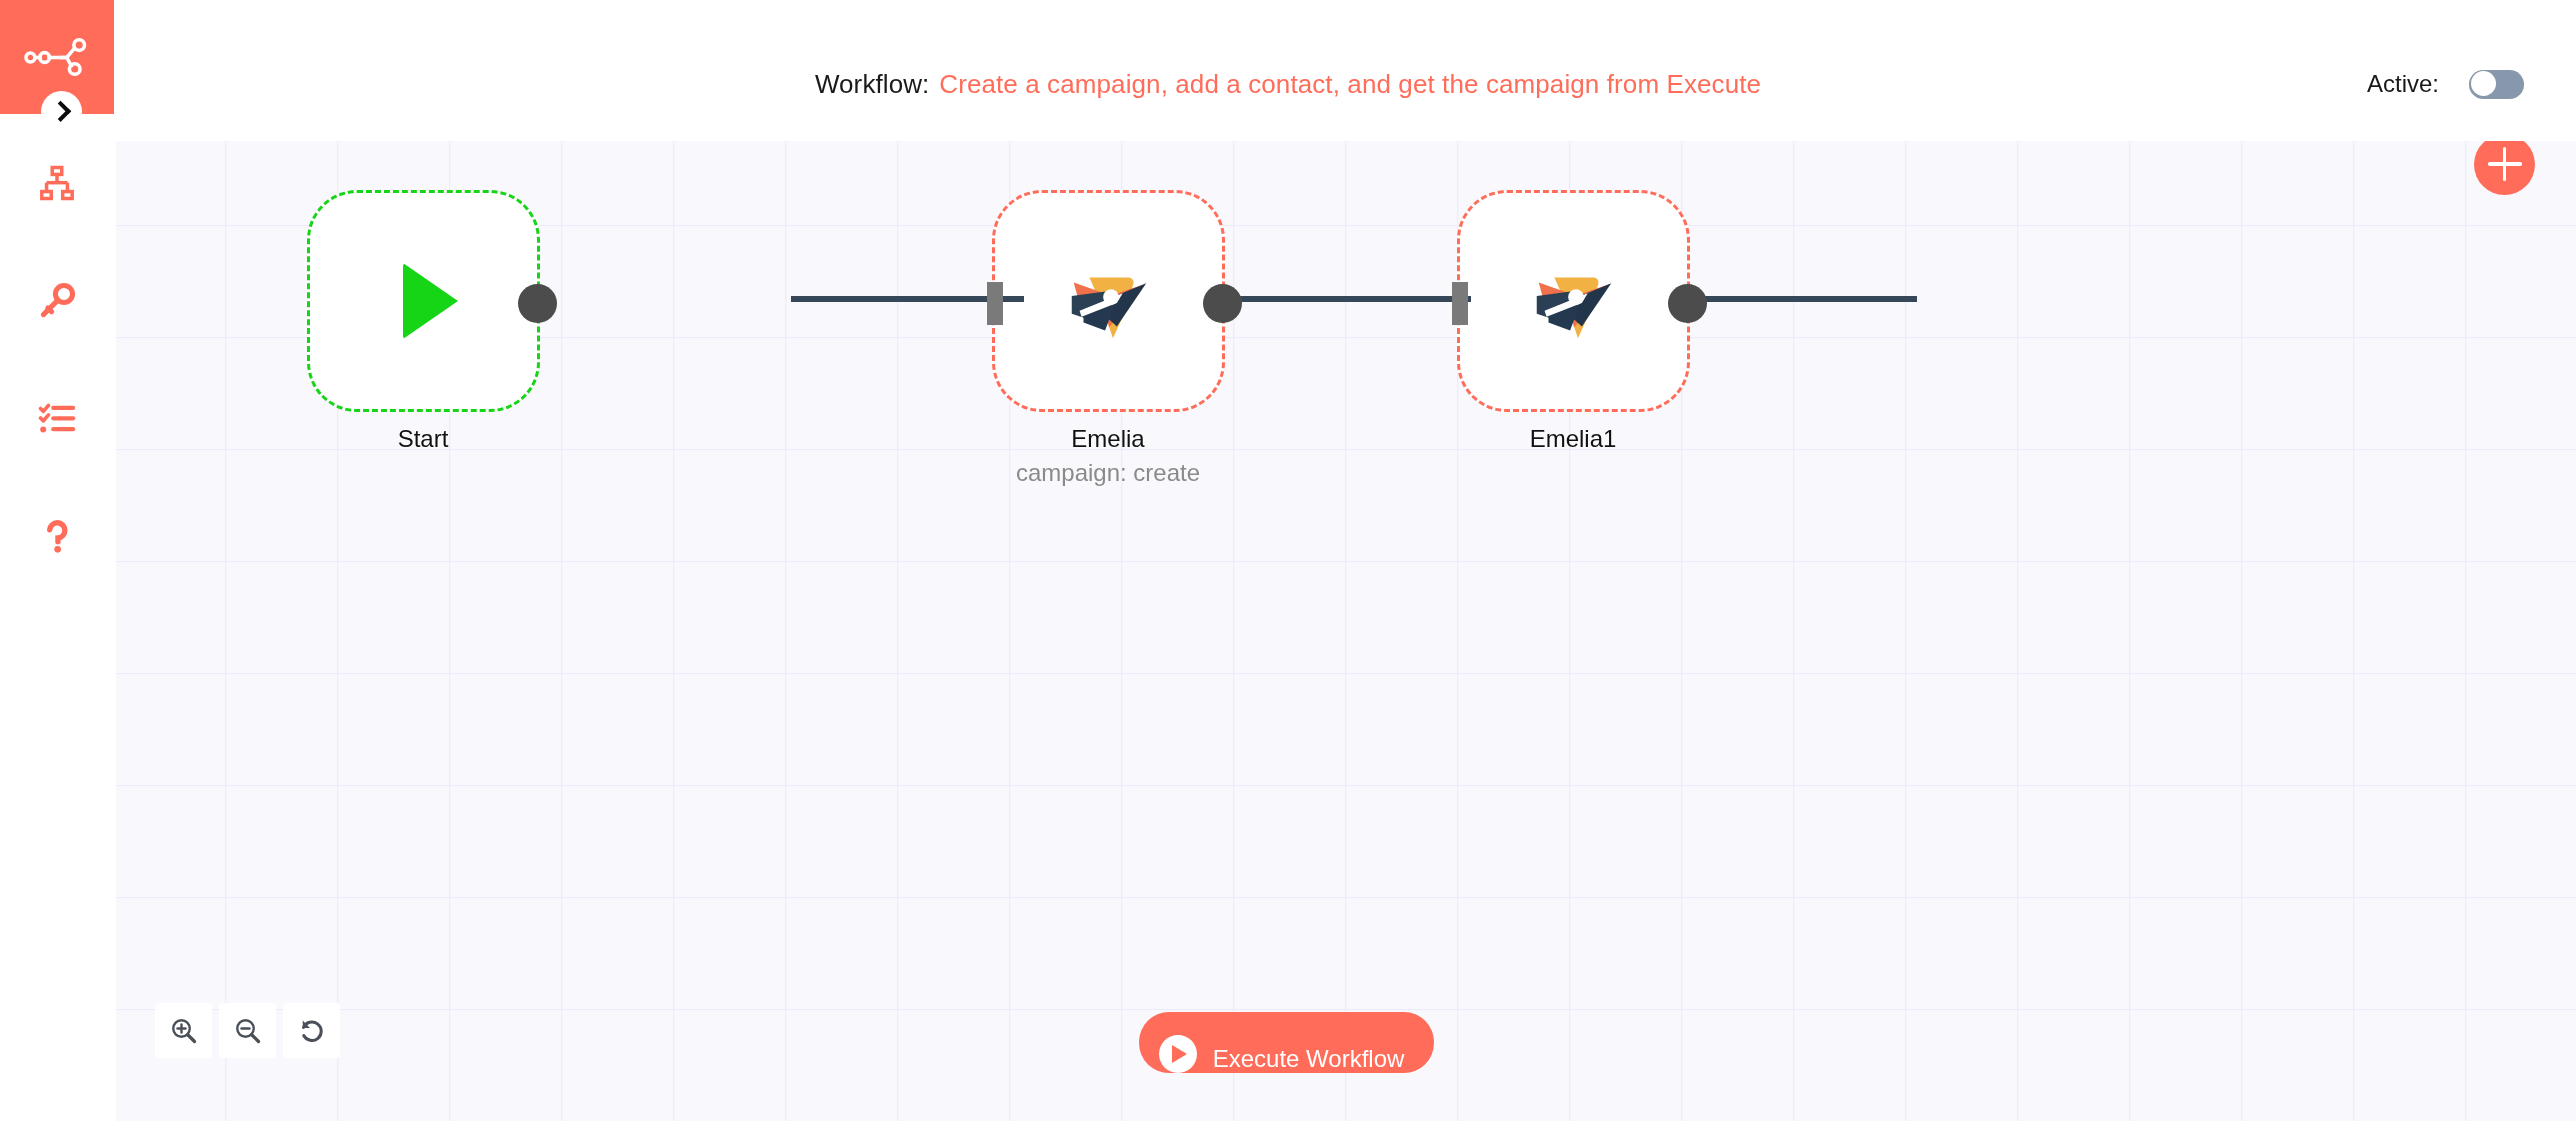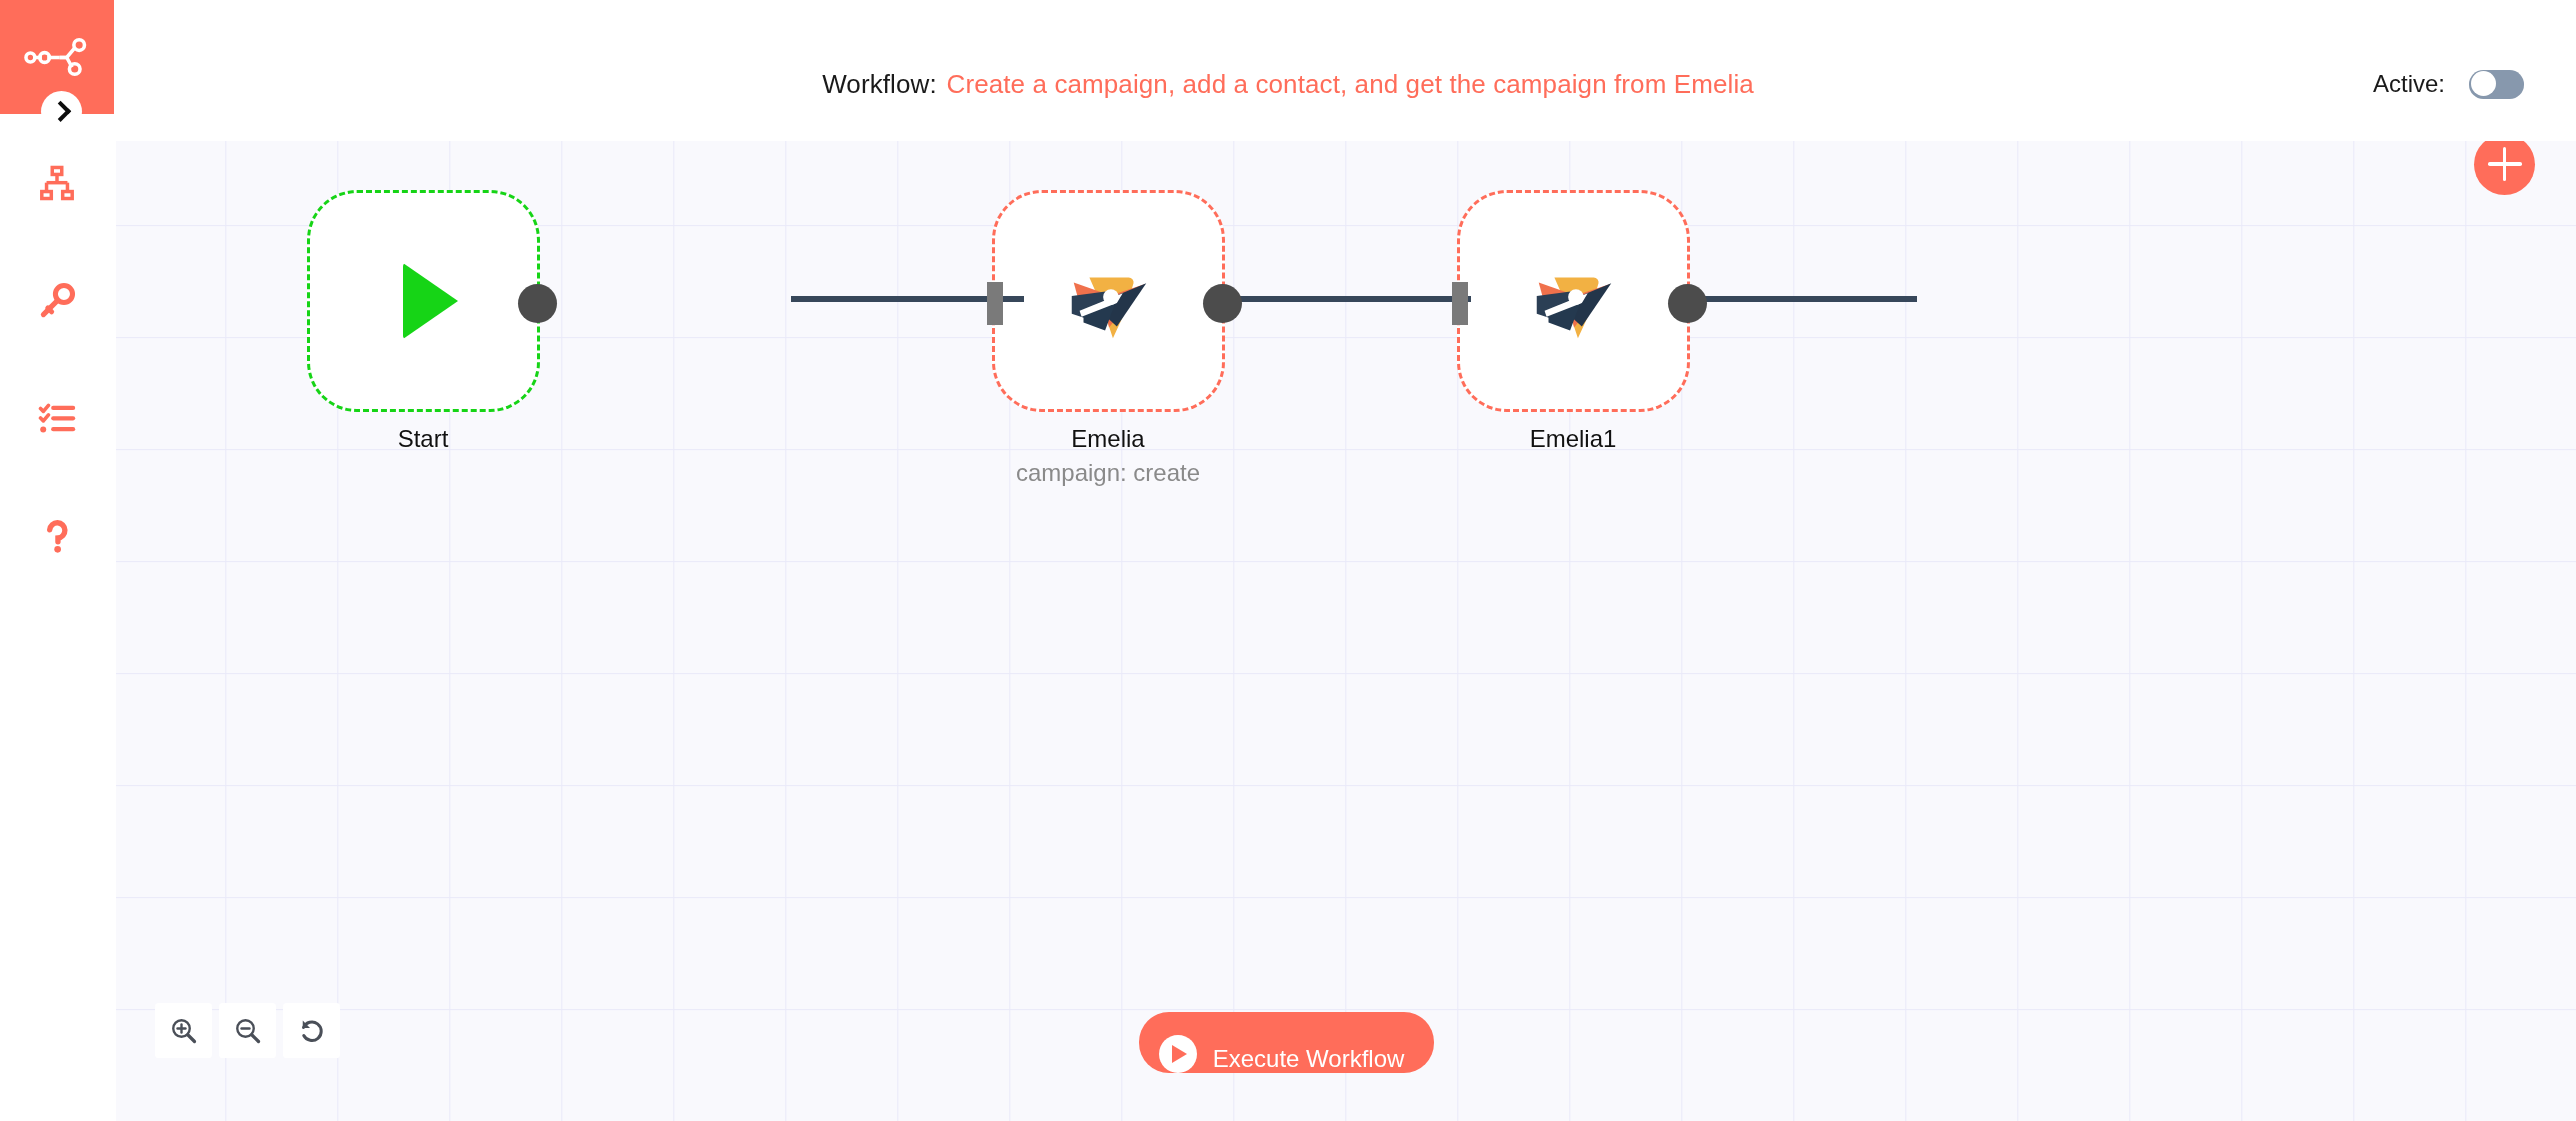--- a/index.html
+++ b/index.html
@@ -61,21 +61,21 @@
     letter-spacing: 0.1px;
   }
 
   .active-area {
     position: absolute;
     right: 52px;
     top: 0;
     height: 114px;
     display: flex;
     align-items: center;
-    gap: 24px;
+    gap: 30px;
   }
 
   .active-label {
     font-size: 24px;
     color: #1a1a1a;
   }
 
   .toggle {
     width: 55px;
     height: 29px;
@@ -470,21 +470,21 @@
         <span class="exec-play-tri"></span>
       </span>
       <span class="exec-label">Execute Workflow</span>
     </div>
 
   </div>
 
   <div class="header">
     <div class="header-title">
       <span class="wf-label">Workflow:</span>
-      <span class="wf-name">Create a campaign, add a contact, and get the campaign from Emelia</span>
+      <span class="wf-name">Create a campaign, add a contact, and get the campaign from Execute</span>
     </div>
     <div class="active-area">
       <span class="active-label">Active:</span>
       <span class="toggle">
         <span class="toggle-knob"></span>
       </span>
     </div>
   </div>
 
   <div class="sidebar">

